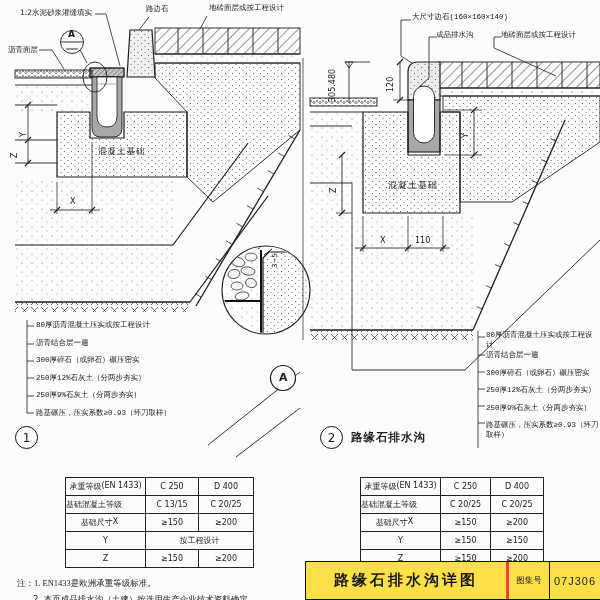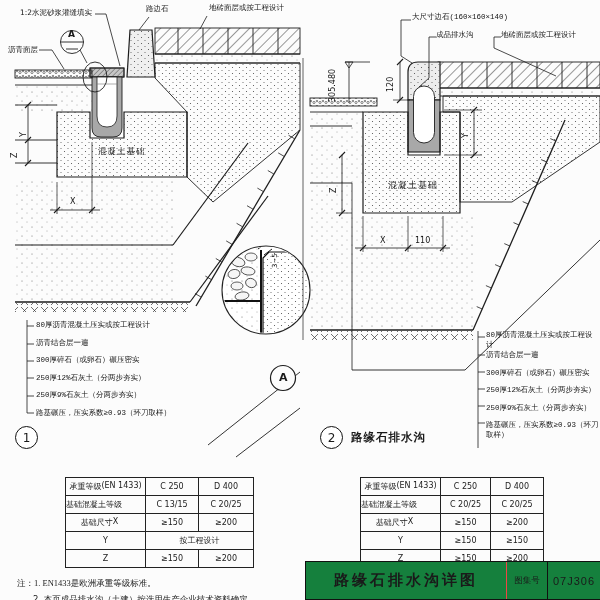--- a/index.html
+++ b/index.html
@@ -18,24 +18,24 @@
   .cap-text{position:absolute;font-size:11.5px;font-weight:bold;letter-spacing:1px;white-space:nowrap;}
   .notes{position:absolute;font-family:Liberation Mono, monospace;}
   .note{font-size:7.5px;line-height:10px;min-height:17.6px;color:#161616;}
   .notes-l .note{white-space:nowrap;}
   table.spec{position:absolute;border-collapse:collapse;table-layout:fixed;
       font-size:8px;text-align:center;background:#fcfcfc;}
   table.spec td{border:1px solid #222;height:17px;padding:0;overflow:hidden;white-space:nowrap;}
   td.lab{text-align:left;padding:0 3px;}
   td.lab .flx{display:flex;justify-content:center;}
   #titleblock{position:absolute;left:305px;top:561px;width:294px;height:37px;
-      border:1.6px solid #111;display:flex;background:#15803d;justify-content:center;}
+      border:1.6px solid #111;display:flex;background:#fde047;justify-content:center;}
   #tb-title{flex:0 0 200px;display:flex;align-items:center;justify-content:center;
       font-size:15px;font-weight:bold;letter-spacing:3px;}
-  #tb-atlas-label{flex:0 0 40px;border-left:1px solid #ef4444;border-right:1px solid #111;
+  #tb-atlas-label{flex:0 0 40px;border-left:3px solid #ef4444;border-right:1px solid #111;
       display:flex;align-items:center;justify-content:center;font-size:8.5px;}
   #tb-atlas-no{flex:1;display:flex;align-items:center;justify-content:center;
       font-size:11px;font-family:Liberation Sans, sans-serif;letter-spacing:1px;}
   .footnote{position:absolute;font-size:8.5px;white-space:nowrap;}
 </style>
 </head>
 <body>
 
 <div id="sheet">
 

